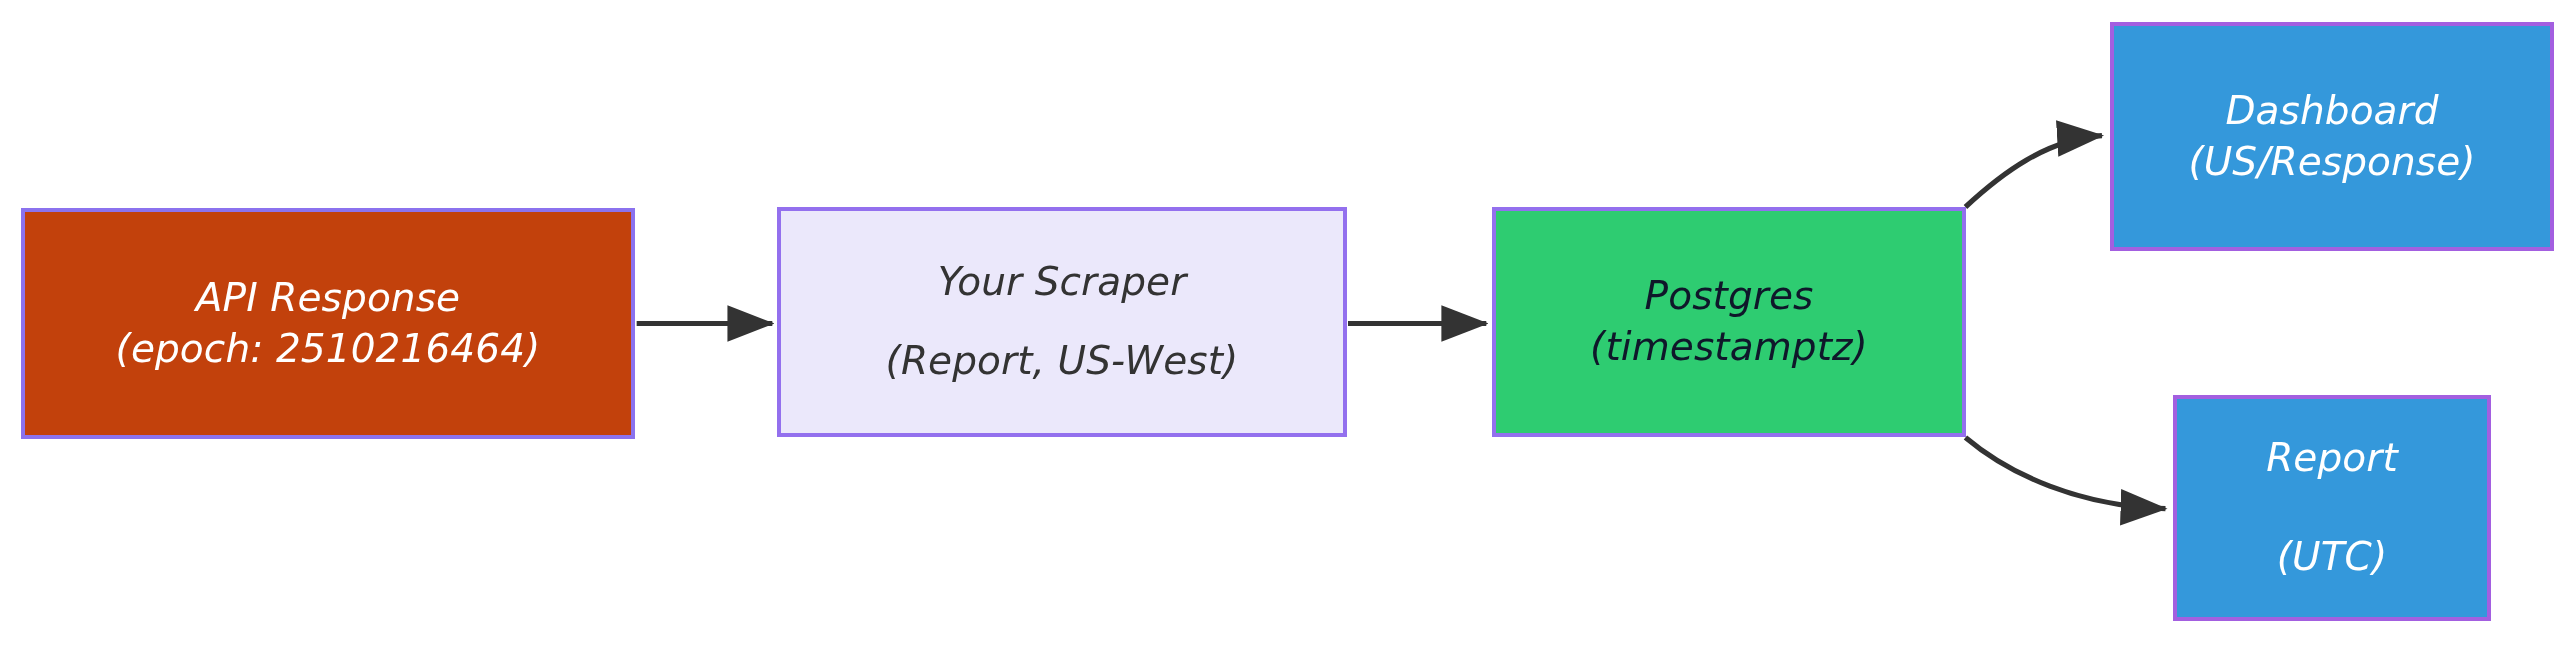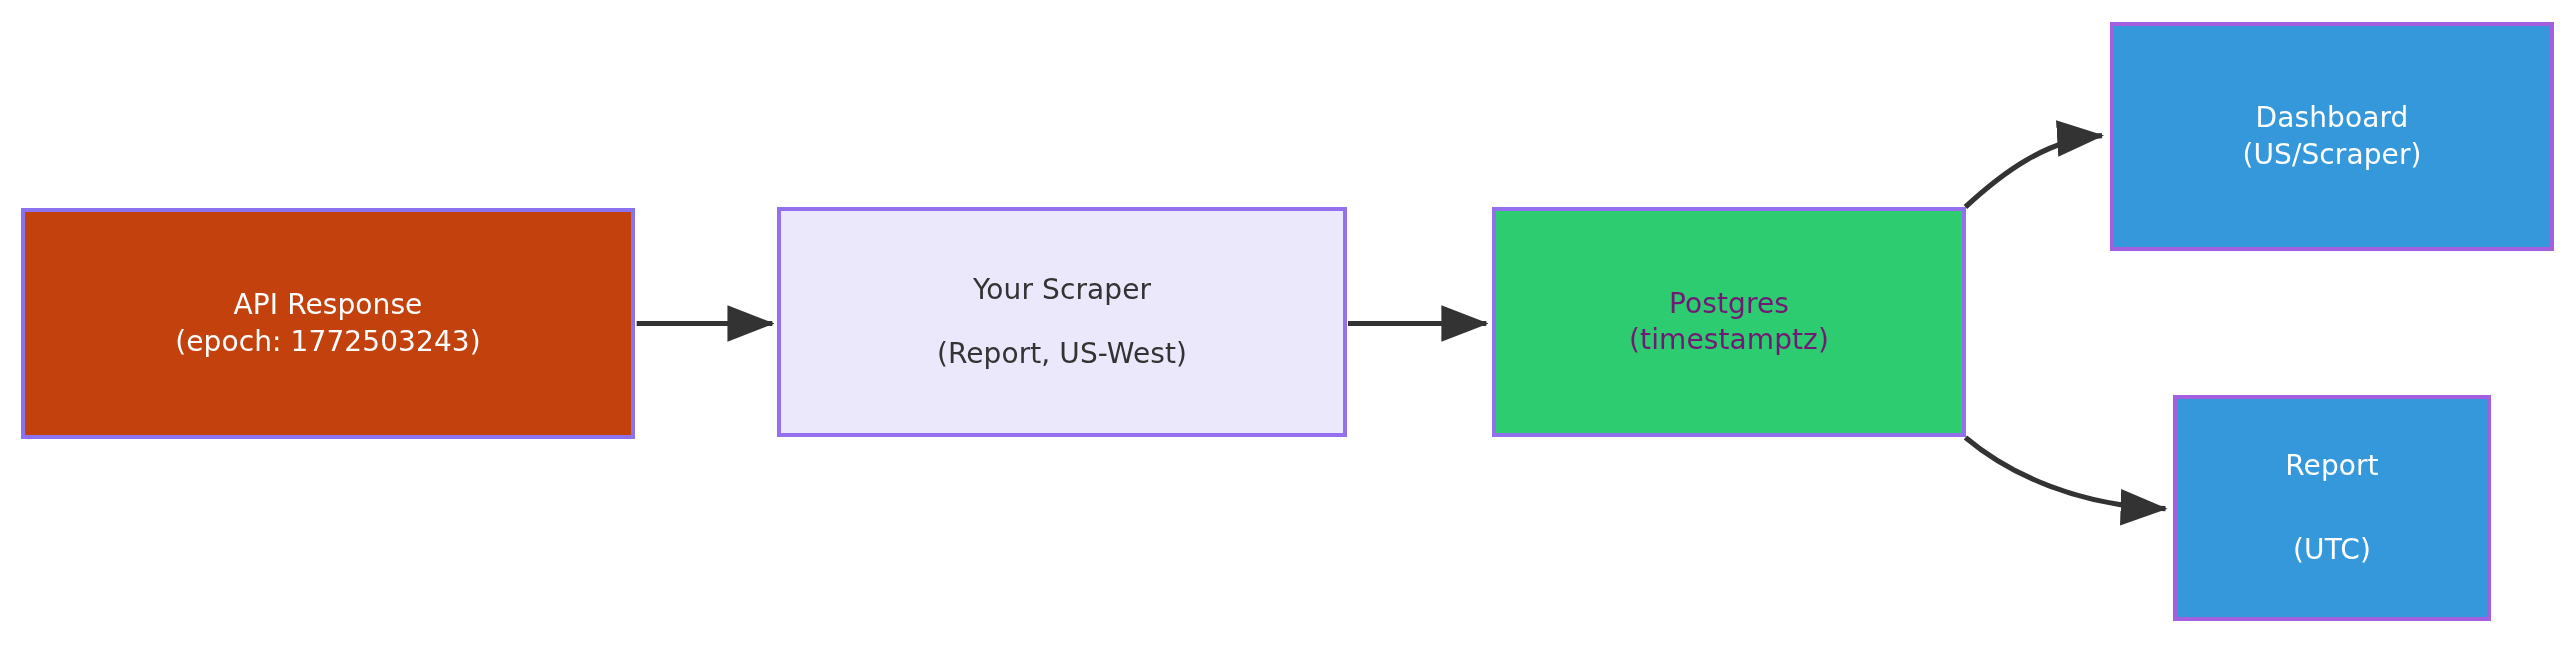--- a/index.html
+++ b/index.html
@@ -35,23 +35,24 @@
     align-items: center;
     justify-content: center;
     border-style: solid;
     border-width: 4.4px;
     text-align: center;
     line-height: 1.30;
   }
   .node-line {
     display: block;
     white-space: nowrap;
-    font-size: 28px;
+    font-size: 39px;
     font-weight: 400;
     letter-spacing: 0.1px;
+    font-style: italic;
   }
   
   #node-api-response {
     left: 21px;  top: 208px;  width: 614px;  height: 231px;
   }
   #node-your-scraper {
     left: 777px; top: 207px;  width: 570px;  height: 230px;
   }
   #node-postgres {
     left: 1492px; top: 207px; width: 474px;  height: 230px;
@@ -79,36 +80,36 @@
 
     <line x1="1549" y1="372" x2="1708" y2="372" stroke="#333333" stroke-width="6" marker-end="url(#arrowhead)"></line>
 
     <path d="M 2259 238 C 2300 200, 2352 160, 2416 156" fill="none" stroke="#333333" stroke-width="6" marker-end="url(#arrowhead)"></path>
 
     <path d="M 2259 503 C 2310 546, 2390 582, 2489 585" fill="none" stroke="#333333" stroke-width="6" marker-end="url(#arrowhead)"></path>
   </svg>
 
   <div class="node" id="node-api-response" style="background-color: #c2410c; border-color: rgb(139, 114, 238); color: rgb(255, 255, 255);">
     <span class="node-line">API Response</span>
-    <span class="node-line">(epoch: 1772503243)</span>
+    <span class="node-line">(epoch: 2510216464)</span>
   </div>
 
   <div class="node" id="node-your-scraper" style="background-color: rgb(235, 232, 251); border-color: rgb(147, 112, 238); color: rgb(51, 51, 51); gap: 28px;">
     <span class="node-line">Your Scraper</span>
     <span class="node-line">(Report, US-West)</span>
   </div>
 
-  <div class="node" id="node-postgres" style="background-color: rgb(46, 204, 113); border-color: rgb(147, 112, 238); color: #701a75;">
+  <div class="node" id="node-postgres" style="background-color: rgb(46, 204, 113); border-color: rgb(147, 112, 238); color: #0f172a;">
     <span class="node-line">Postgres</span>
     <span class="node-line">(timestamptz)</span>
   </div>
 
   <div class="node" id="node-dashboard" style="background-color: rgb(52, 152, 219); border-color: rgb(163, 95, 224); color: rgb(255, 255, 255);">
     <span class="node-line">Dashboard</span>
-    <span class="node-line">(US/Scraper)</span>
+    <span class="node-line">(US/Response)</span>
   </div>
 
   <div class="node" id="node-report" style="background-color: rgb(52, 152, 219); border-color: rgb(163, 95, 224); color: rgb(255, 255, 255); gap: 48px;">
     <span class="node-line">Report</span>
     <span class="node-line">(UTC)</span>
   </div>
 
 </div>
 
 

